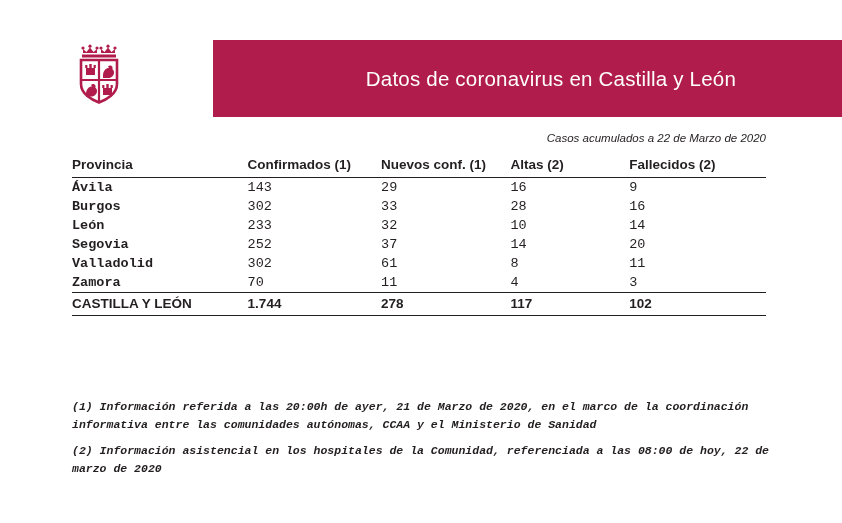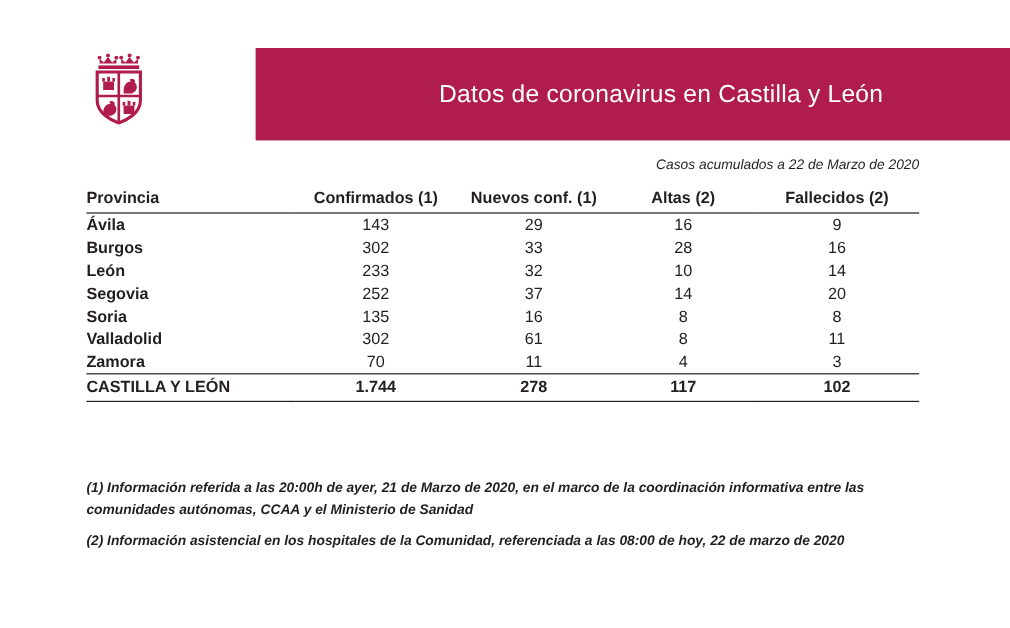--- a/index.html
+++ b/index.html
@@ -120,30 +120,31 @@
     height: 24px;
     line-height: 22px;
   }
   th.col-prov, td.col-prov {
     text-align: left;
     width: 188px;
     padding-left: 2px;
     box-sizing: border-box;
   }
   th.col-num, td.col-num {
-    text-align: center;
+    text-align: left;
     width: 126px;
   }
   th.c-conf, td.c-conf { width: 140px; }
   th.c-nuev, td.c-nuev { width: 140px; }
   th.c-alta, td.c-alta { width: 130px; }
   th.c-fall, td.c-fall { width: 146px; }
 
   tbody tr.row td {
     font-weight: bold;
+    font-family: Liberation Mono, monospace;
   }
   tbody tr.row td.col-num {
     font-weight: normal;
     margin-top: 12px;
   }
   tbody tr.total td {
     font-weight: bold;
     border-top: 1.4px solid #231f20;
     border-bottom: 1.4px solid #231f20;
     height: 22px;
@@ -154,20 +155,21 @@
   .notes {
     position: absolute;
     left: 72px;
     top: 398px;
     width: 700px;
     font-size: 11.5px;
     font-style: italic;
     font-weight: bold;
     color: #231f20;
     line-height: 18px;
+    font-family: Liberation Mono, monospace;
   }
   .note + .note { margin-top: 8px; }
 </style>
 </head>
 <body>
 
 <div class="page">
 
   <div class="header">
     <div class="header-band"></div>
@@ -255,27 +257,20 @@
           <td class="col-num c-fall">14</td>
         </tr>
         <tr class="row">
           <td class="col-prov">Segovia</td>
           <td class="col-num c-conf">252</td>
           <td class="col-num c-nuev">37</td>
           <td class="col-num c-alta">14</td>
           <td class="col-num c-fall">20</td>
         </tr>
         <tr class="row">
-          <td class="col-prov">Soria</td>
-          <td class="col-num c-conf">135</td>
-          <td class="col-num c-nuev">16</td>
-          <td class="col-num c-alta">8</td>
-          <td class="col-num c-fall">8</td>
-        </tr>
-        <tr class="row">
           <td class="col-prov">Valladolid</td>
           <td class="col-num c-conf">302</td>
           <td class="col-num c-nuev">61</td>
           <td class="col-num c-alta">8</td>
           <td class="col-num c-fall">11</td>
         </tr>
         <tr class="row">
           <td class="col-prov">Zamora</td>
           <td class="col-num c-conf">70</td>
           <td class="col-num c-nuev">11</td>

